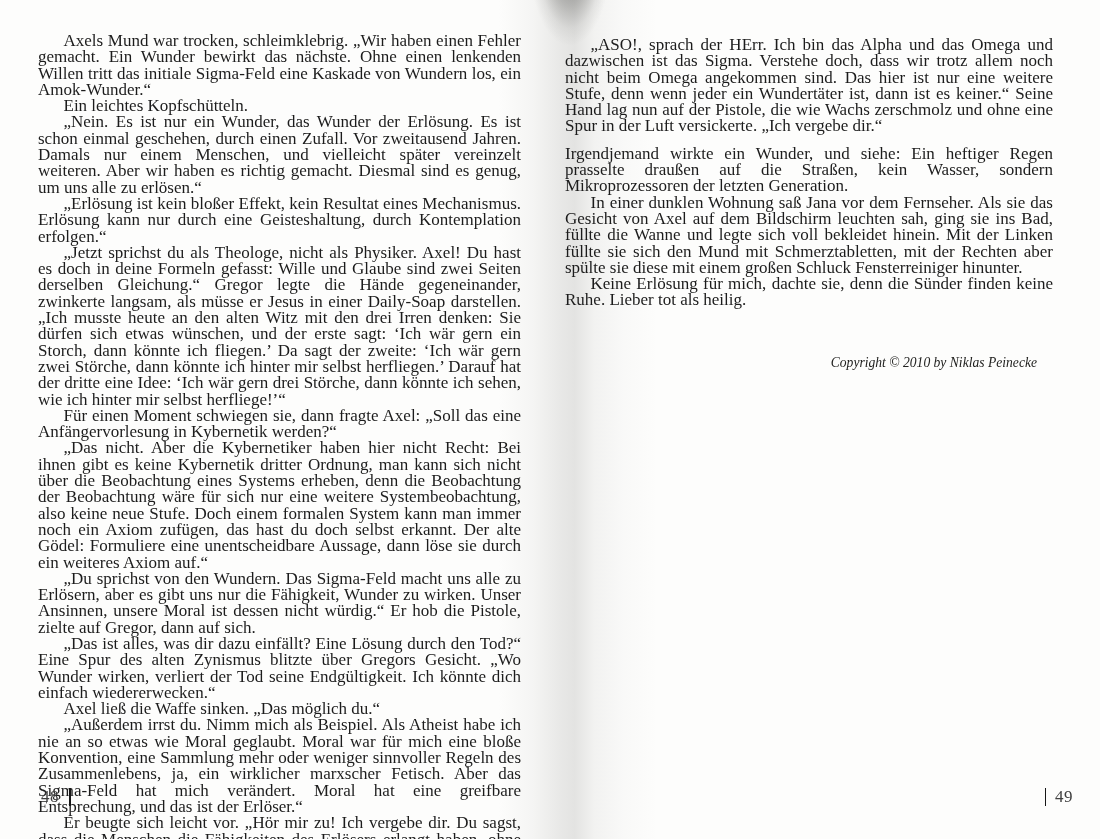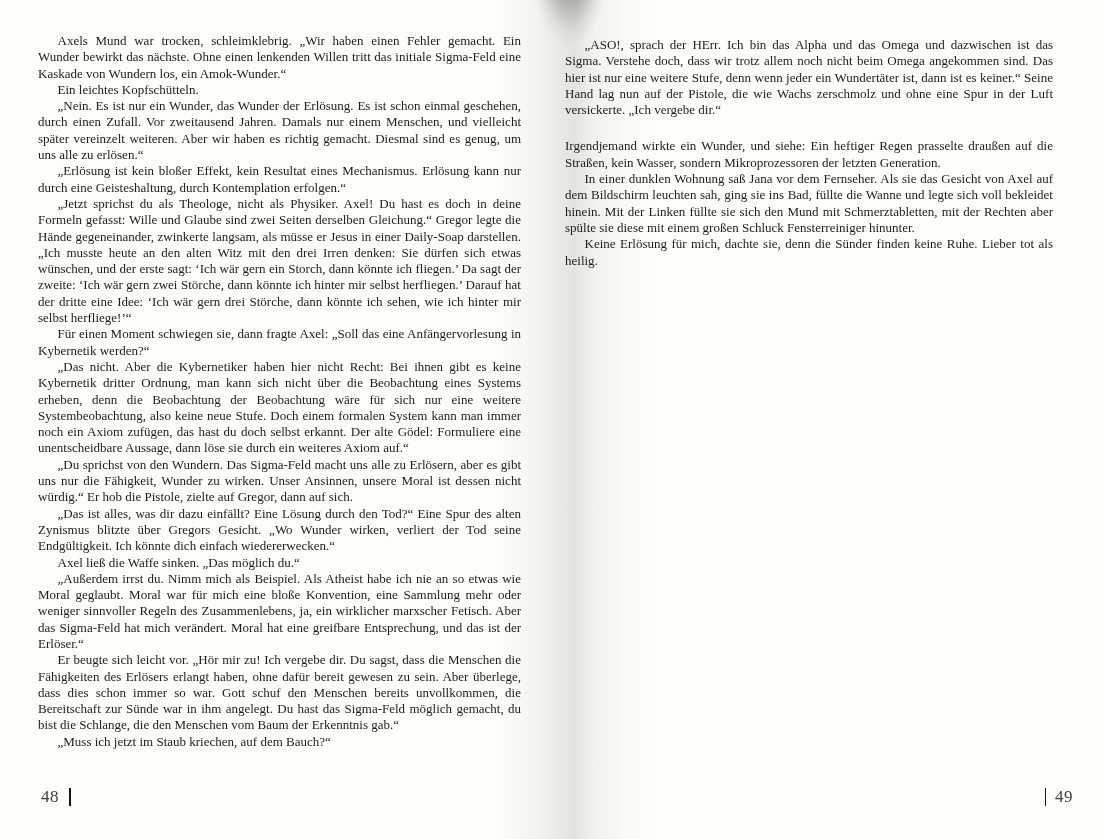--- a/index.html
+++ b/index.html
@@ -31,29 +31,29 @@
       rgba(75,75,72,0.30) 42%,
       rgba(95,95,92,0.10) 62%,
       rgba(110,110,105,0) 78%);
     pointer-events:none;
   }
   .page { position:absolute; }
   .page-left  { left:38px;  top:33px; width:483px; }
   .page-right { left:565px; top:37px; width:488px; }
   .p {
     margin:0;
-    font-size:13px;
+    font-size:17px;
     line-height:16.3px;
     text-align:justify;
     text-indent:1.5em;
     hyphens:auto;
     -webkit-hyphens:auto;
   }
   .p.flush { text-indent:0; }
-  .p.break { margin-top:20px; }
+  .p.break { margin-top:11px; }
   .copyright {
     margin-top:46px;
     font-size:13.6px;
     font-style:italic;
     text-align:right;
     padding-right:16px;
     color:#222220;
   }
   .folio {
     position:absolute;
@@ -93,20 +93,21 @@
     <p class="p">„Außerdem irrst du. Nimm mich als Beispiel. Als Atheist habe ich nie an so etwas wie Moral geglaubt. Moral war für mich eine bloße Konvention, eine Sammlung mehr oder weniger sinnvoller Regeln des Zusammenlebens, ja, ein wirklicher marxscher Fetisch. Aber das Sigma-Feld hat mich verändert. Moral hat eine greifbare Entsprechung, und das ist der Erlöser.“</p>
     <p class="p">Er beugte sich leicht vor. „Hör mir zu! Ich vergebe dir. Du sagst, dass die Menschen die Fähigkeiten des Erlösers erlangt haben, ohne dafür bereit gewesen zu sein. Aber überlege, dass dies schon immer so war. Gott schuf den Menschen bereits unvollkommen, die Bereitschaft zur Sünde war in ihm angelegt. Du hast das Sigma-Feld möglich gemacht, du bist die Schlange, die den Menschen vom Baum der Erkenntnis gab.“</p>
     <p class="p">„Muss ich jetzt im Staub kriechen, auf dem Bauch?“</p>
   </div>
 
   <div class="page page-right">
     <p class="p">„ASO!, sprach der HErr. Ich bin das Alpha und das Omega und dazwischen ist das Sigma. Verstehe doch, dass wir trotz allem noch nicht beim Omega angekommen sind. Das hier ist nur eine weitere Stufe, denn wenn jeder ein Wundertäter ist, dann ist es keiner.“ Seine Hand lag nun auf der Pistole, die wie Wachs zerschmolz und ohne eine Spur in der Luft versickerte. „Ich vergebe dir.“</p>
     <p class="p flush break">Irgendjemand wirkte ein Wunder, und siehe: Ein heftiger Regen prasselte draußen auf die Straßen, kein Wasser, sondern Mikroprozessoren der letzten Generation.</p>
     <p class="p">In einer dunklen Wohnung saß Jana vor dem Fernseher. Als sie das Gesicht von Axel auf dem Bildschirm leuchten sah, ging sie ins Bad, füllte die Wanne und legte sich voll bekleidet hinein. Mit der Linken füllte sie sich den Mund mit Schmerztabletten, mit der Rechten aber spülte sie diese mit einem großen Schluck Fensterreiniger hinunter.</p>
     <p class="p">Keine Erlösung für mich, dachte sie, denn die Sünder finden keine Ruhe. Lieber tot als heilig.</p>
+    <p class="copyright">Copyright © 2010 by Niklas Peinecke</p>
   </div>
 
   <div class="folio folio-left">
     <span>48</span>
     <span class="folio-bar"></span>
   </div>
 
   <div class="folio folio-right">
     <span class="folio-bar"></span>
     <span>49</span>

